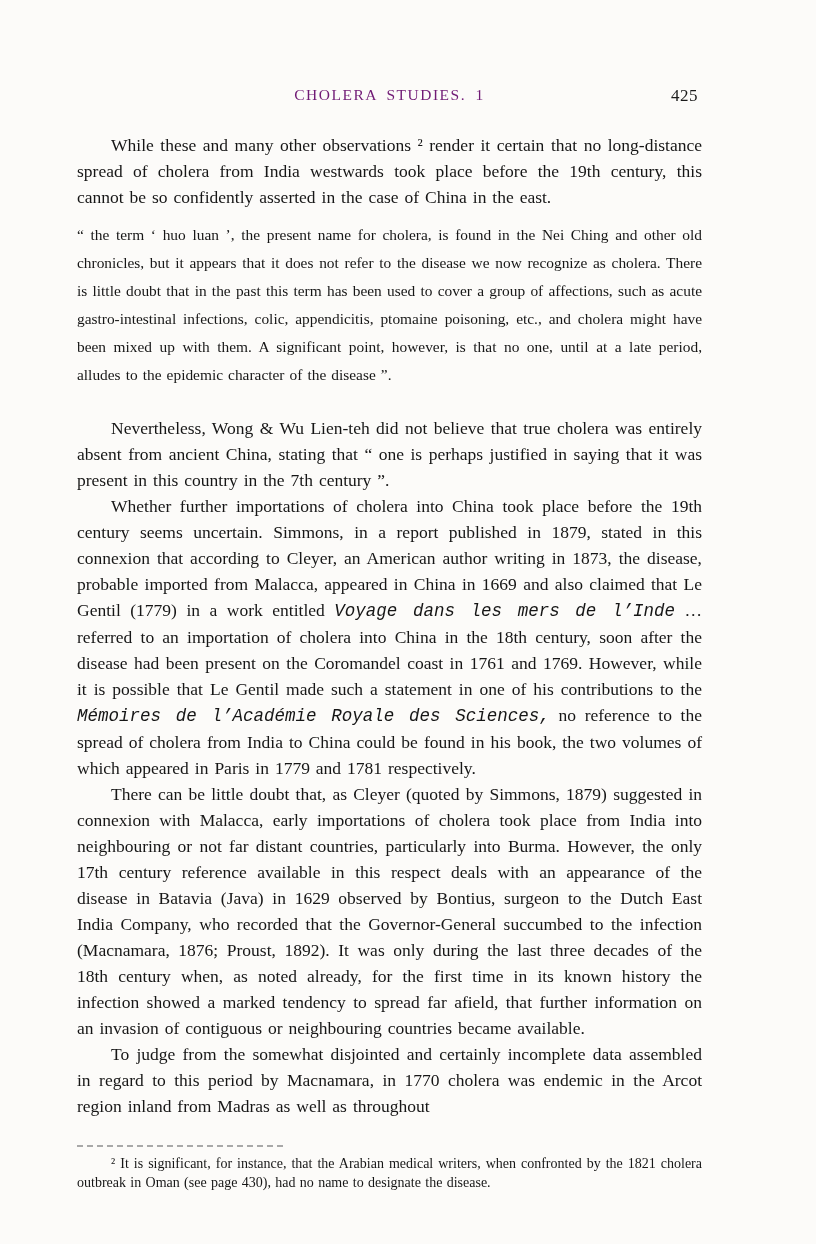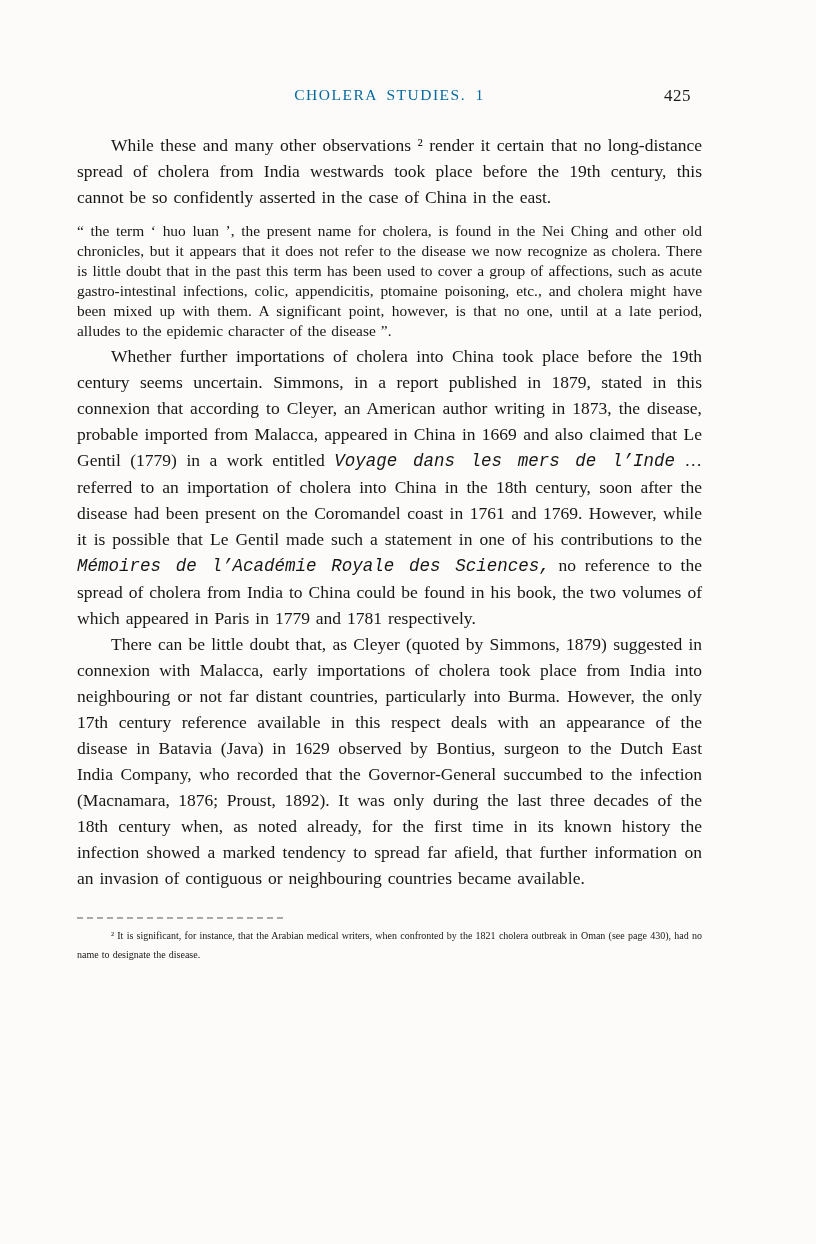--- a/index.html
+++ b/index.html
@@ -26,67 +26,67 @@
   }
   .running-head {
     position: relative;
     height: 20px;
     text-align: center;
   }
   .head-title {
     font-size: 15.5px;
     letter-spacing: 1.5px;
     word-spacing: 4px;
-    color: #0369a1;
+    color: #701a75;
   }
   .head-page-number {
     position: absolute;
-    right: 11px;
+    right: 4px;
     top: 0;
     font-size: 17px;
     letter-spacing: 0.5px;
     color: #1a1a1a;
   }
   main.text-block {
     margin-top: 26px;
   }
   p.body {
     margin: 0;
     font-size: 17.5px;
     line-height: 26px;
     text-align: justify;
     word-spacing: 0.09em;
   }
   p.indent {
     text-indent: 34px;
   }
   blockquote.quote {
-    margin: 11px 0 2px 0;
+    margin: 11px 0 26px 0;
     padding: 0;
     font-size: 15.4px;
-    line-height: 20px;
+    line-height: 28px;
     text-align: justify;
     word-spacing: 0.08em;
   }
   em.work-title {
     font-style: italic;
     font-family: Liberation Mono, monospace;
   }
   .footnote-area {
     margin-top: 26px;
   }
   .footnote-rule {
     width: 206px;
     height: 0;
     border-top: 2px dashed #8d8d8d;
     opacity: 0.75;
   }
   p.footnote {
     margin: 7px 0 0 0;
-    font-size: 10px;
+    font-size: 14px;
     line-height: 19px;
     text-align: justify;
     text-indent: 34px;
     word-spacing: 0.06em;
   }
 </style>
 </head>
 <body>
 
 <div class="page">
@@ -97,25 +97,27 @@
       <span class="head-page-number">425</span>
     </header>
 
     <main class="text-block">
 
       <p class="body indent">While these and many other observations ² render it certain that no long-distance spread of cholera from India westwards took place before the 19th century, this cannot be so confidently asserted in the case of China in the east.</p>
 
 
       <blockquote class="quote">“ the term ‘ huo luan ’, the present name for cholera, is found in the Nei Ching and other old chronicles, but it appears that it does not refer to the disease we now recognize as cholera.  There is little doubt that in the past this term has been used to cover a group of affections, such as acute gastro-intestinal infections, colic, appendicitis, ptomaine poisoning, etc., and cholera might have been mixed up with them.  A significant point, however, is that no one, until at a late period, alludes to the epidemic character of the disease ”.</blockquote>
 
+      <p class="body indent">Nevertheless, Wong &amp; Wu Lien-teh did not believe that true cholera was entirely absent from ancient China, stating that “ one is perhaps justified in saying that it was present in this country in the 7th century ”.</p>
 
       <p class="body indent"><span>Whether further importations of cholera into China took place before the 19th century seems uncertain.  Simmons, in a report published in 1879, stated in this connexion that according to Cleyer, an American author writing in 1873, the disease, probable imported from Malacca, appeared in China in 1669 and also claimed that Le Gentil (1779) in a work entitled </span><em class="work-title">Voyage dans les mers de l’Inde</em><span> … referred to an importation of cholera into China in the 18th century, soon after the disease had been present on the Coromandel coast in 1761 and 1769.  However, while it is possible that Le Gentil made such a statement in one of his contributions to the </span><em class="work-title">Mémoires de l’Académie Royale des Sciences,</em><span> no reference to the spread of cholera from India to China could be found in his book, the two volumes of which appeared in Paris in 1779 and 1781 respectively.</span></p>
 
       <p class="body indent">There can be little doubt that, as Cleyer (quoted by Simmons, 1879) suggested in connexion with Malacca, early importations of cholera took place from India into neighbouring or not far distant countries, particularly into Burma.  However, the only 17th century reference available in this respect deals with an appearance of the disease in Batavia (Java) in 1629 observed by Bontius, surgeon to the Dutch East India Company, who recorded that the Governor-General succumbed to the infection (Macnamara, 1876; Proust, 1892).  It was only during the last three decades of the 18th century when, as noted already, for the first time in its known history the infection showed a marked tendency to spread far afield, that further information on an invasion of contiguous or neighbouring countries became available.</p>
 
+      <p class="body indent">To judge from the somewhat disjointed and certainly incomplete data assembled in regard to this period by Macnamara, in 1770 cholera was endemic in the Arcot region inland from Madras as well as throughout</p>
 
     </main>
 
     <footer class="footnote-area">
       <div class="footnote-rule"></div>
       <p class="footnote">² It is significant, for instance, that the Arabian medical writers, when confronted by the 1821 cholera outbreak in Oman (see page 430), had no name to designate the disease.</p>
     </footer>
 
   </div>
 </div>

